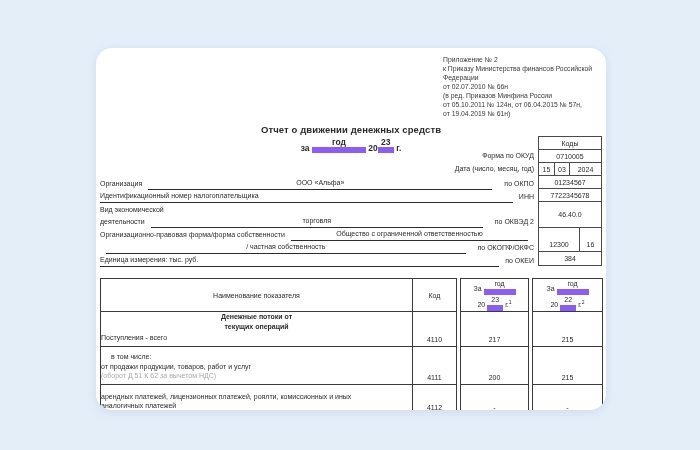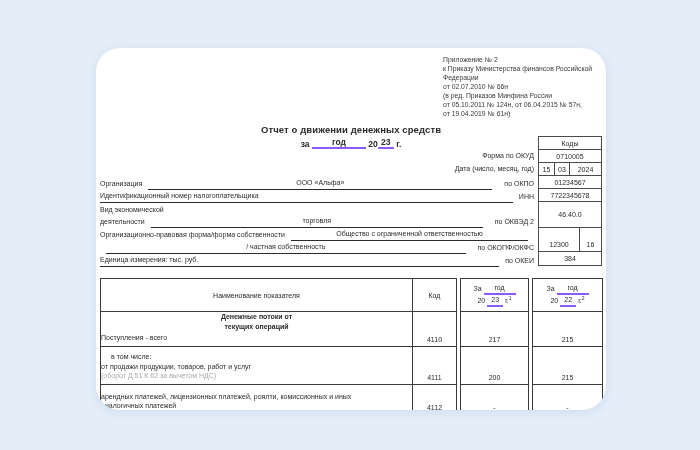--- a/index.html
+++ b/index.html
@@ -6,29 +6,29 @@
   html,body { width:700px; height:450px; }
   body {
     background:#e4eef9;
     font-family:"Liberation Sans", sans-serif;
     color:#2b2b2b;
     position:relative;
     overflow:hidden;
   }
   .card {
     position:absolute; left:96px; top:48px; width:510px; height:362px;
-    background:#ffffff; border-radius:24px; overflow:hidden;
+    background:#ffffff; border-radius:16px; overflow:hidden;
     box-shadow:0 2px 10px rgba(110,140,175,0.18);
   }
   
   .appendix { position:absolute; left:347px; top:7px; font-size:6.8px; line-height:9px; color:#3a3a3a; white-space:nowrap; }
   
   .title { position:absolute; left:0; top:76px; width:100%; text-align:center; font-size:9.5px; font-weight:bold; letter-spacing:0.1px; }
   .subtitle { position:absolute; left:0; top:89px; width:100%; text-align:center; font-size:8.5px; font-weight:bold; }
-  .u { display:inline-block; border-bottom:2px solid #8b5cf6; text-align:center; line-height:10px; vertical-align:bottom; }
+  .u { display:inline-block; border-bottom:6px solid #8b5cf6; text-align:center; line-height:10px; vertical-align:bottom; }
   .u-god { width:54px; }
   .u-year { width:16px; }
   
   .lrow { position:absolute; left:4px; width:434px; display:flex; align-items:flex-end; font-size:7px; line-height:12px; white-space:nowrap; }
   .lrow .grow { flex:1; }
   .lrow .ub { border-bottom:1px solid #2b2b2b; }
   .lrow .mid { flex:1; text-align:center; margin:0 6px; }
   .lrow .rlab { margin-left:6px; text-align:right; }
   .plain { position:absolute; left:4px; font-size:7px; line-height:11px; white-space:nowrap; }
   

